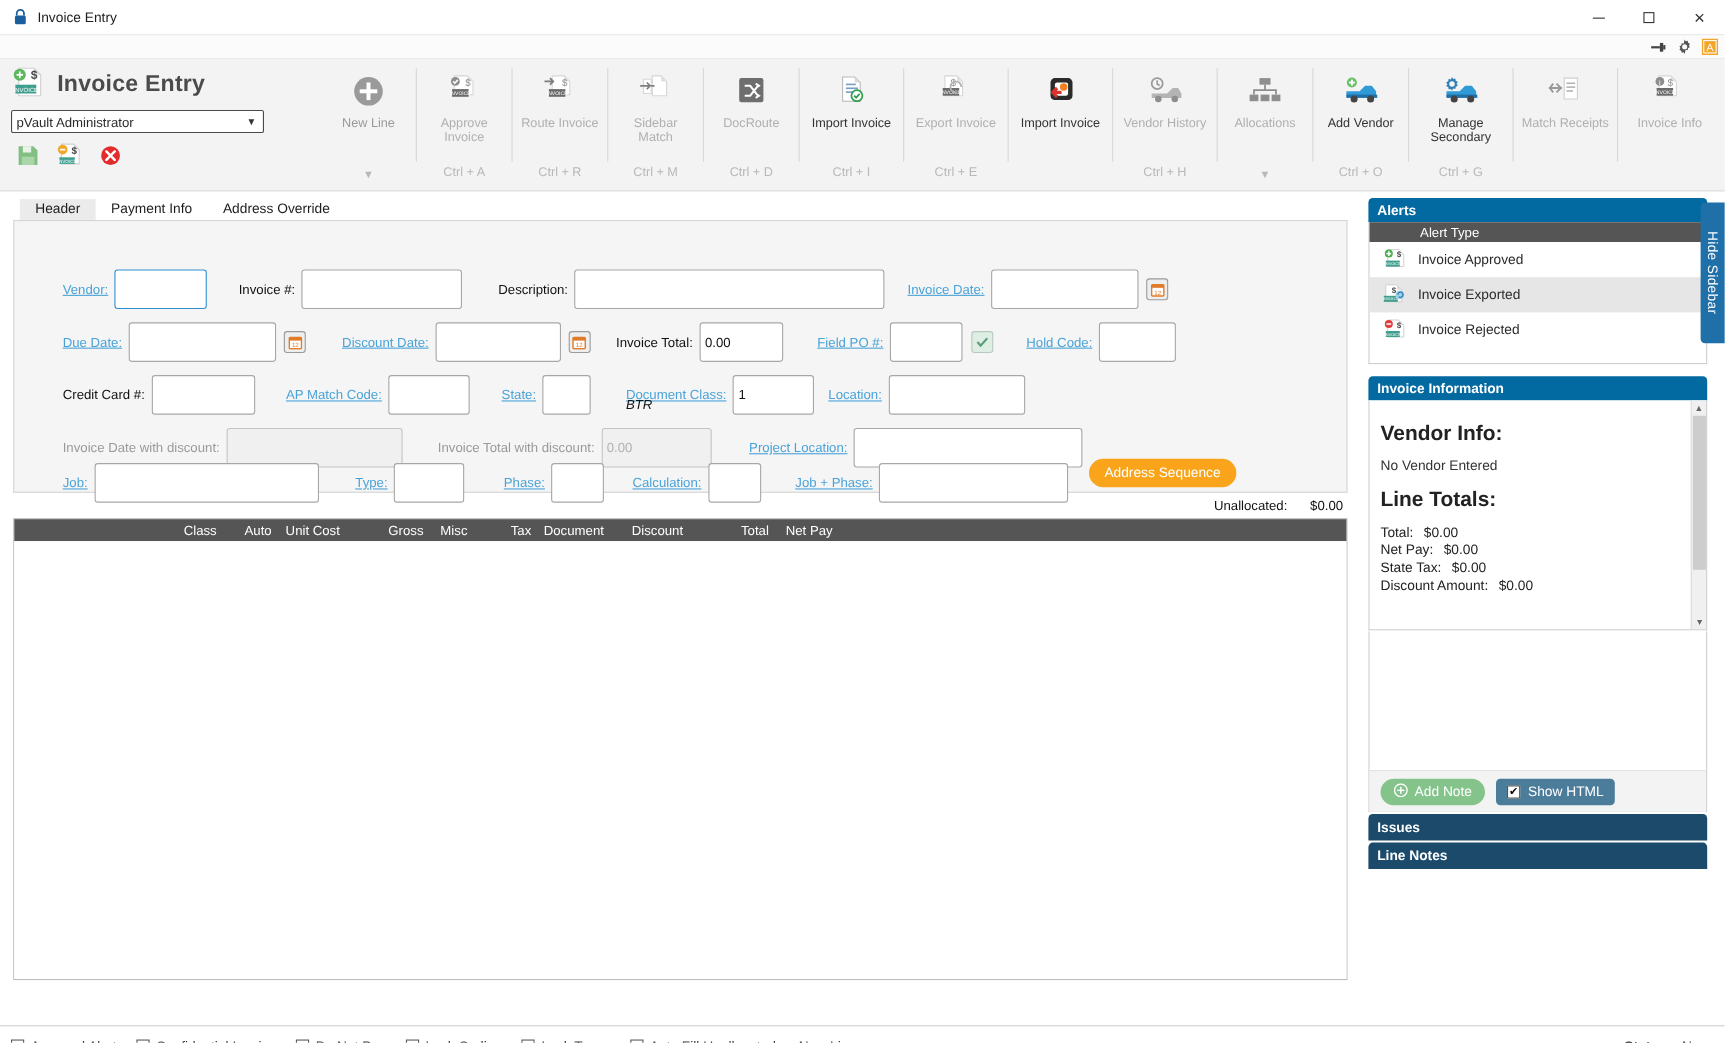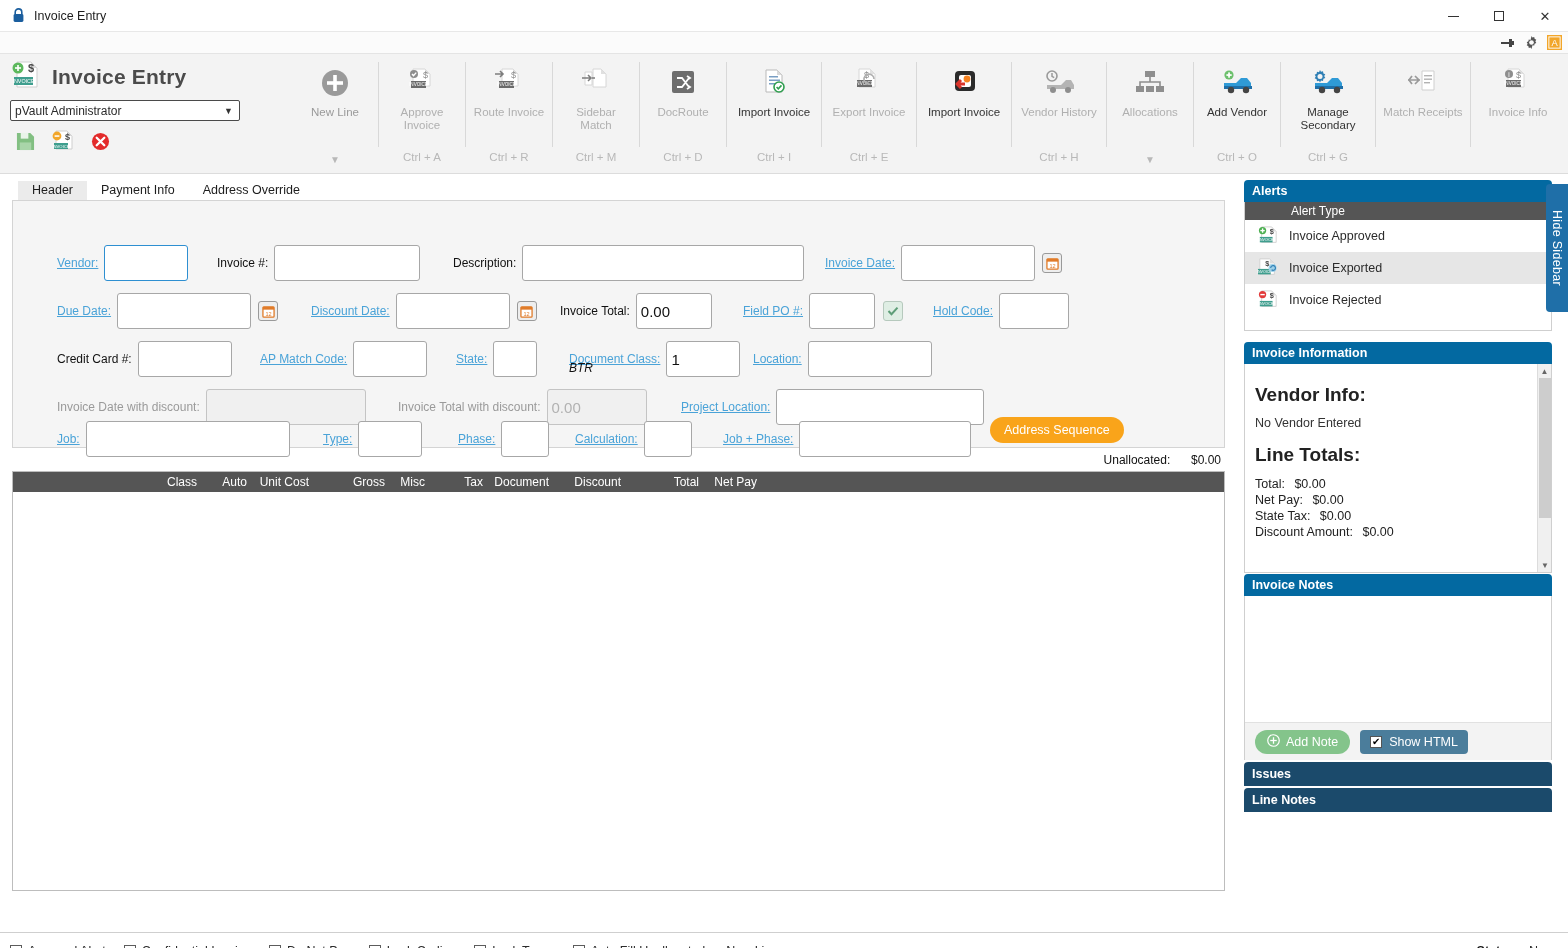--- a/index.html
+++ b/index.html
@@ -61,21 +61,21 @@
   .tab { padding:2px 14px 3px 14px; font-size:12.5px; color:#1d1d1d; }
   .tab.active { background:#ebebeb; }
 
   .formbox { border:1px solid #d4d4d4; background:#f5f5f5; height:248px;
              width:1213px; position:relative; }
 
   .fld-label { font-size:12px; color:#111; white-space:nowrap; }
   .fld-label.link { color:#4aa3d8; text-decoration:underline; cursor:pointer; }
   .fld-label.muted { color:#9a9a9a; }
   .inp { height:20px; border:1px solid #a7a7a7; border-radius:3px; background:#fff;
-         font-size:15px; padding:17px 4px; display:flex; align-items:center; color:#111; }
+         font-size:12px; padding:17px 4px; display:flex; align-items:center; color:#111; }
   .inp.focus { border:1px solid #2e8fd1; }
   .inp.ro { background:#f0f0f0; color:#b2b2b2; border-color:#c4c4c4; }
   .row { position:absolute; display:flex; align-items:center; }
 
   .calbtn { width:20px; height:20px; border:1px solid #9a9a9a; border-radius:3px;
             background:#eeeeee; display:flex; align-items:center; justify-content:center; }
   .chkbtn { width:20px; height:20px; border:1px solid #b6c9bd; border-radius:3px;
             background:#dfeee4; display:flex; align-items:center; justify-content:center; }
   .addrseq { background:#f9a41a; color:#fff; border-radius:13px; height:26px;
              padding:0 14px; display:flex; align-items:center; font-size:12.5px; }
@@ -693,21 +693,20 @@
         </div>
         <div class="vscroll">
           <div class="vs-arrow">▲</div>
           <div class="vs-thumb"></div>
           <div class="vs-arrow" style="position:absolute; bottom:0; width:14px;">▼</div>
         </div>
       </div>
     </div>
 
     <div class="panel" style="margin-top:1px;">
-      <div class="panel-head">Invoice Notes</div>
       <div class="notes-box">
         <div style="height:126px;"></div>
         <div class="notes-foot">
           <span class="btn-add">
             <span>
               <svg width="13" height="13" viewBox="0 0 14 14">
                   <circle cx="7" cy="7" r="6.2" fill="none" stroke="#fff" stroke-width="1.3"></circle>
                   <rect x="6.3" y="3.5" width="1.4" height="7" fill="#fff"></rect>
                   <rect x="3.5" y="6.3" width="7" height="1.4" fill="#fff"></rect>
                 </svg>

